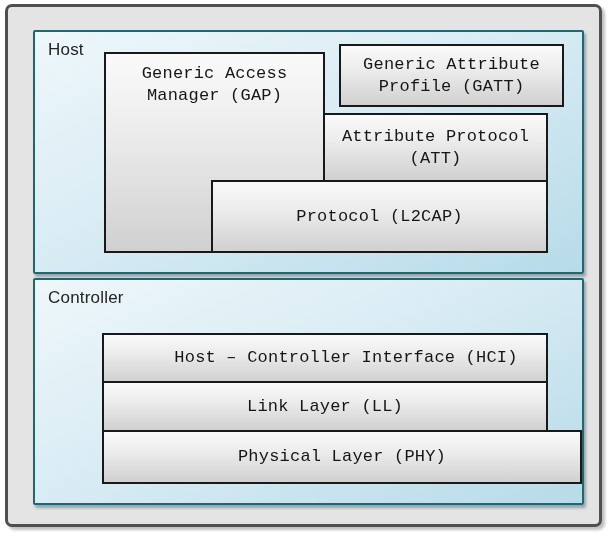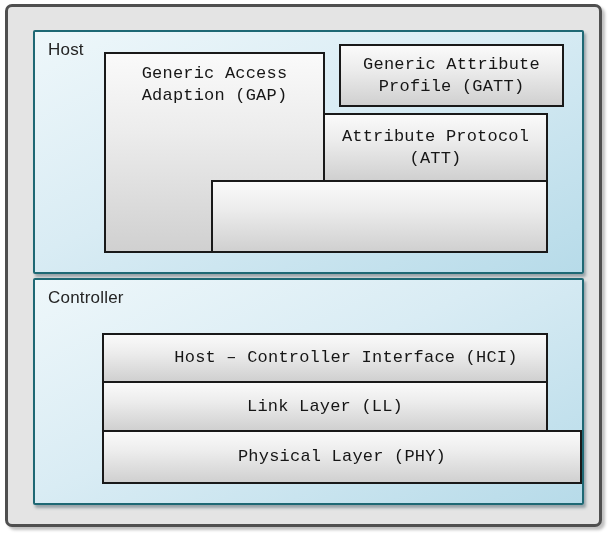--- a/index.html
+++ b/index.html
@@ -80,35 +80,36 @@
   <div class="panel panel-host">
     <div class="panel-label">Host</div>
   </div>
 
   <div class="panel panel-controller">
     <div class="panel-label">Controller</div>
   </div>
 
   <div class="box box-gap">
     <span>Generic Access</span>
-    <span>Adaption (GAP)</span>
+    <span>Manager (GAP)</span>
   </div>
 
   <div class="box box-gatt">
     <span>Generic Attribute</span>
     <span>Profile (GATT)</span>
   </div>
 
 
   <div class="box box-att">
     <span>Attribute Protocol</span>
     <span>(ATT)</span>
   </div>
 
   <div class="box box-l2cap">
+    <span>Protocol (L2CAP)</span>
   </div>
 
   <div class="box box-hci">
     <span>Host – Controller Interface (HCI)</span>
   </div>
 
   <div class="box box-ll">
     <span>Link Layer (LL)</span>
   </div>
 

